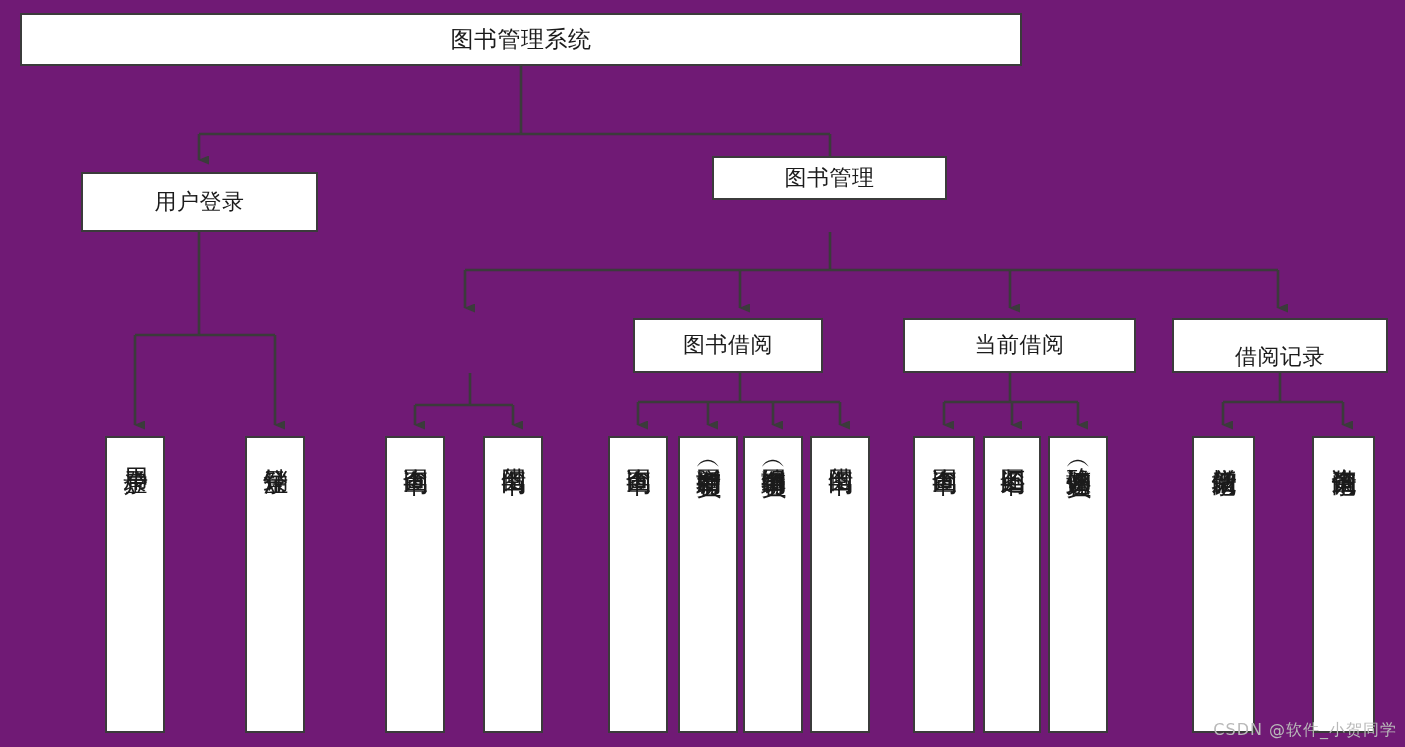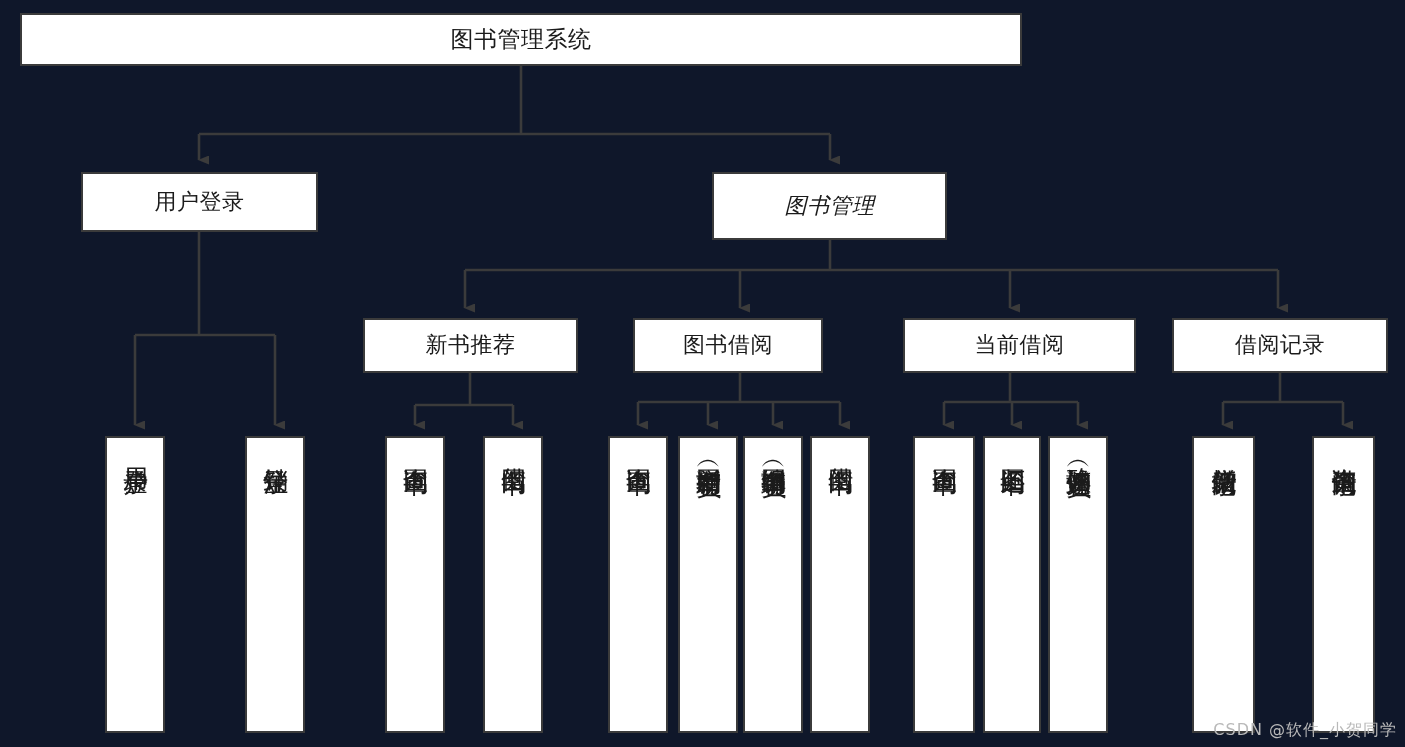--- a/index.html
+++ b/index.html
@@ -7,21 +7,21 @@
     padding: 0;
     background: #ffffff;
   }
   body {
     font-family: "DejaVu Sans", "Liberation Sans", sans-serif;
   }
   #canvas {
     position: relative;
     width: 1405px;
     height: 747px;
-    background: #0f172a;
+    background: #701a75;
     overflow: hidden;
   }
   svg.edges {
     position: absolute;
     left: 0;
     top: 0;
     width: 1405px;
     height: 747px;
     pointer-events: none;
   }
@@ -128,34 +128,31 @@
     </g>
   </svg>
 
   <div class="node horiz root" style="left:20px; top:13px; width:1002px; height:53px;">
     <span class="label">图书管理系统</span>
   </div>
 
   <div class="node horiz" style="left:81px; top:172px; width:237px; height:60px;">
     <span class="label">用户登录</span>
   </div>
-  <div class="node horiz" style="left:712px; top:172px; width:235px; height:68px;font-style:italic;">
+  <div class="node horiz" style="left:712px; top:156px; width:235px; height:44px;">
     <span class="label">图书管理</span>
   </div>
 
-  <div class="node horiz" style="left:363px; top:318px; width:215px; height:55px;">
-    <span class="label">新书推荐</span>
-  </div>
   <div class="node horiz" style="left:633px; top:318px; width:190px; height:55px;">
     <span class="label">图书借阅</span>
   </div>
   <div class="node horiz" style="left:903px; top:318px; width:233px; height:55px;">
     <span class="label">当前借阅</span>
   </div>
-  <div class="node horiz" style="left:1172px; top:318px; width:216px; height:55px;">
+  <div class="node horiz" style="left:1172px; top:318px; width:216px; height:55px;align-items:flex-end;">
     <span class="label">借阅记录</span>
   </div>
 
   <div class="node vert" style="left:105px; top:436px; width:60px; height:297px;">
     <span class="label">用户登录</span>
   </div>
   <div class="node vert" style="left:245px; top:436px; width:60px; height:297px;">
     <span class="label">注销登录</span>
   </div>
 

